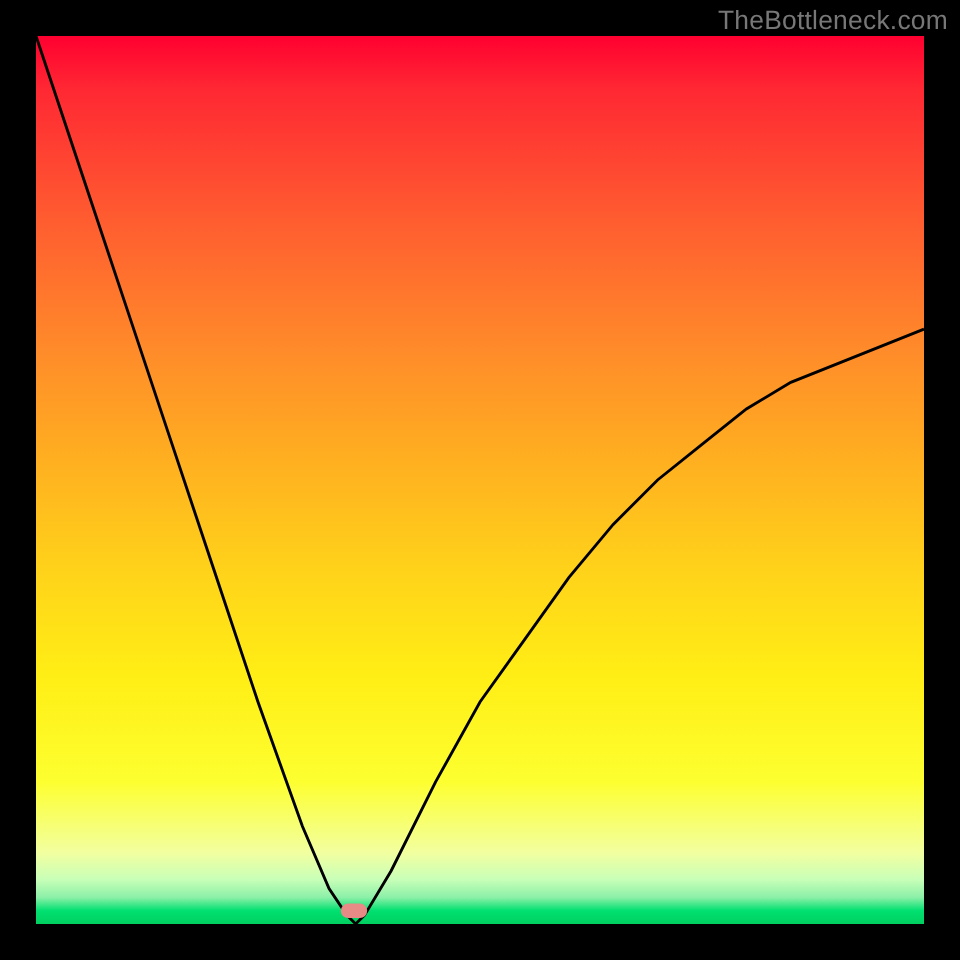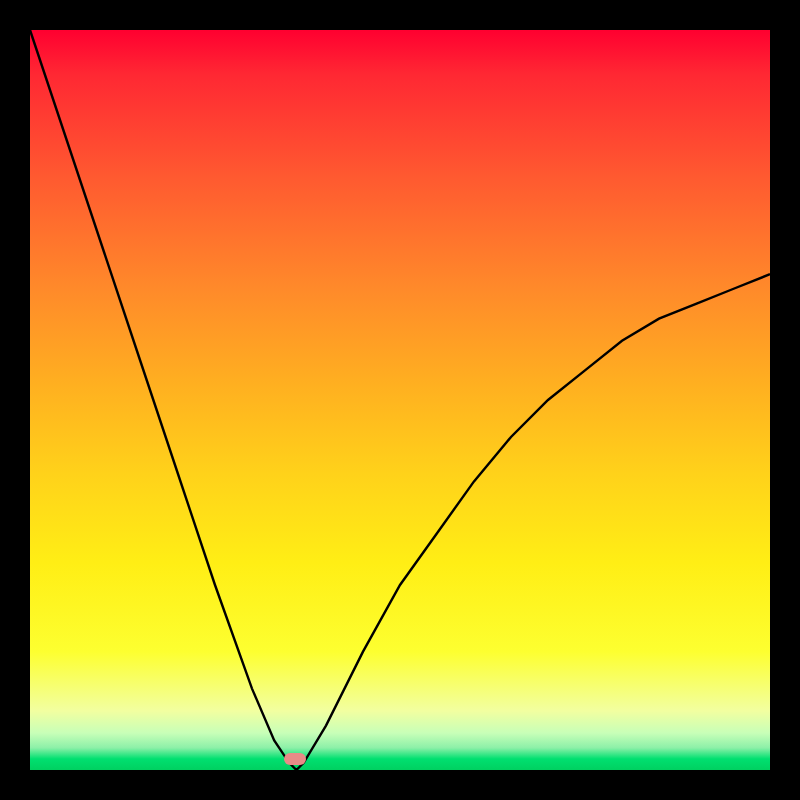--- a/index.html
+++ b/index.html
@@ -65,20 +65,21 @@
     background: #e88b87;
     left: 254px;
     top: 723px;
   }
 </style>
 </head>
 <body>
 
 <div class="stage">
 
+  <div class="watermark">TheBottleneck.com</div>
 
   <div class="plot-area">
 
     <svg class="curve-svg" viewBox="0 0 740 740" preserveAspectRatio="none">
       <path fill="none" stroke="#000" stroke-width="2.4" d="M 0 0
                L 37 111
                L 74 222
                L 111 333
                L 148 444
                L 185 555

